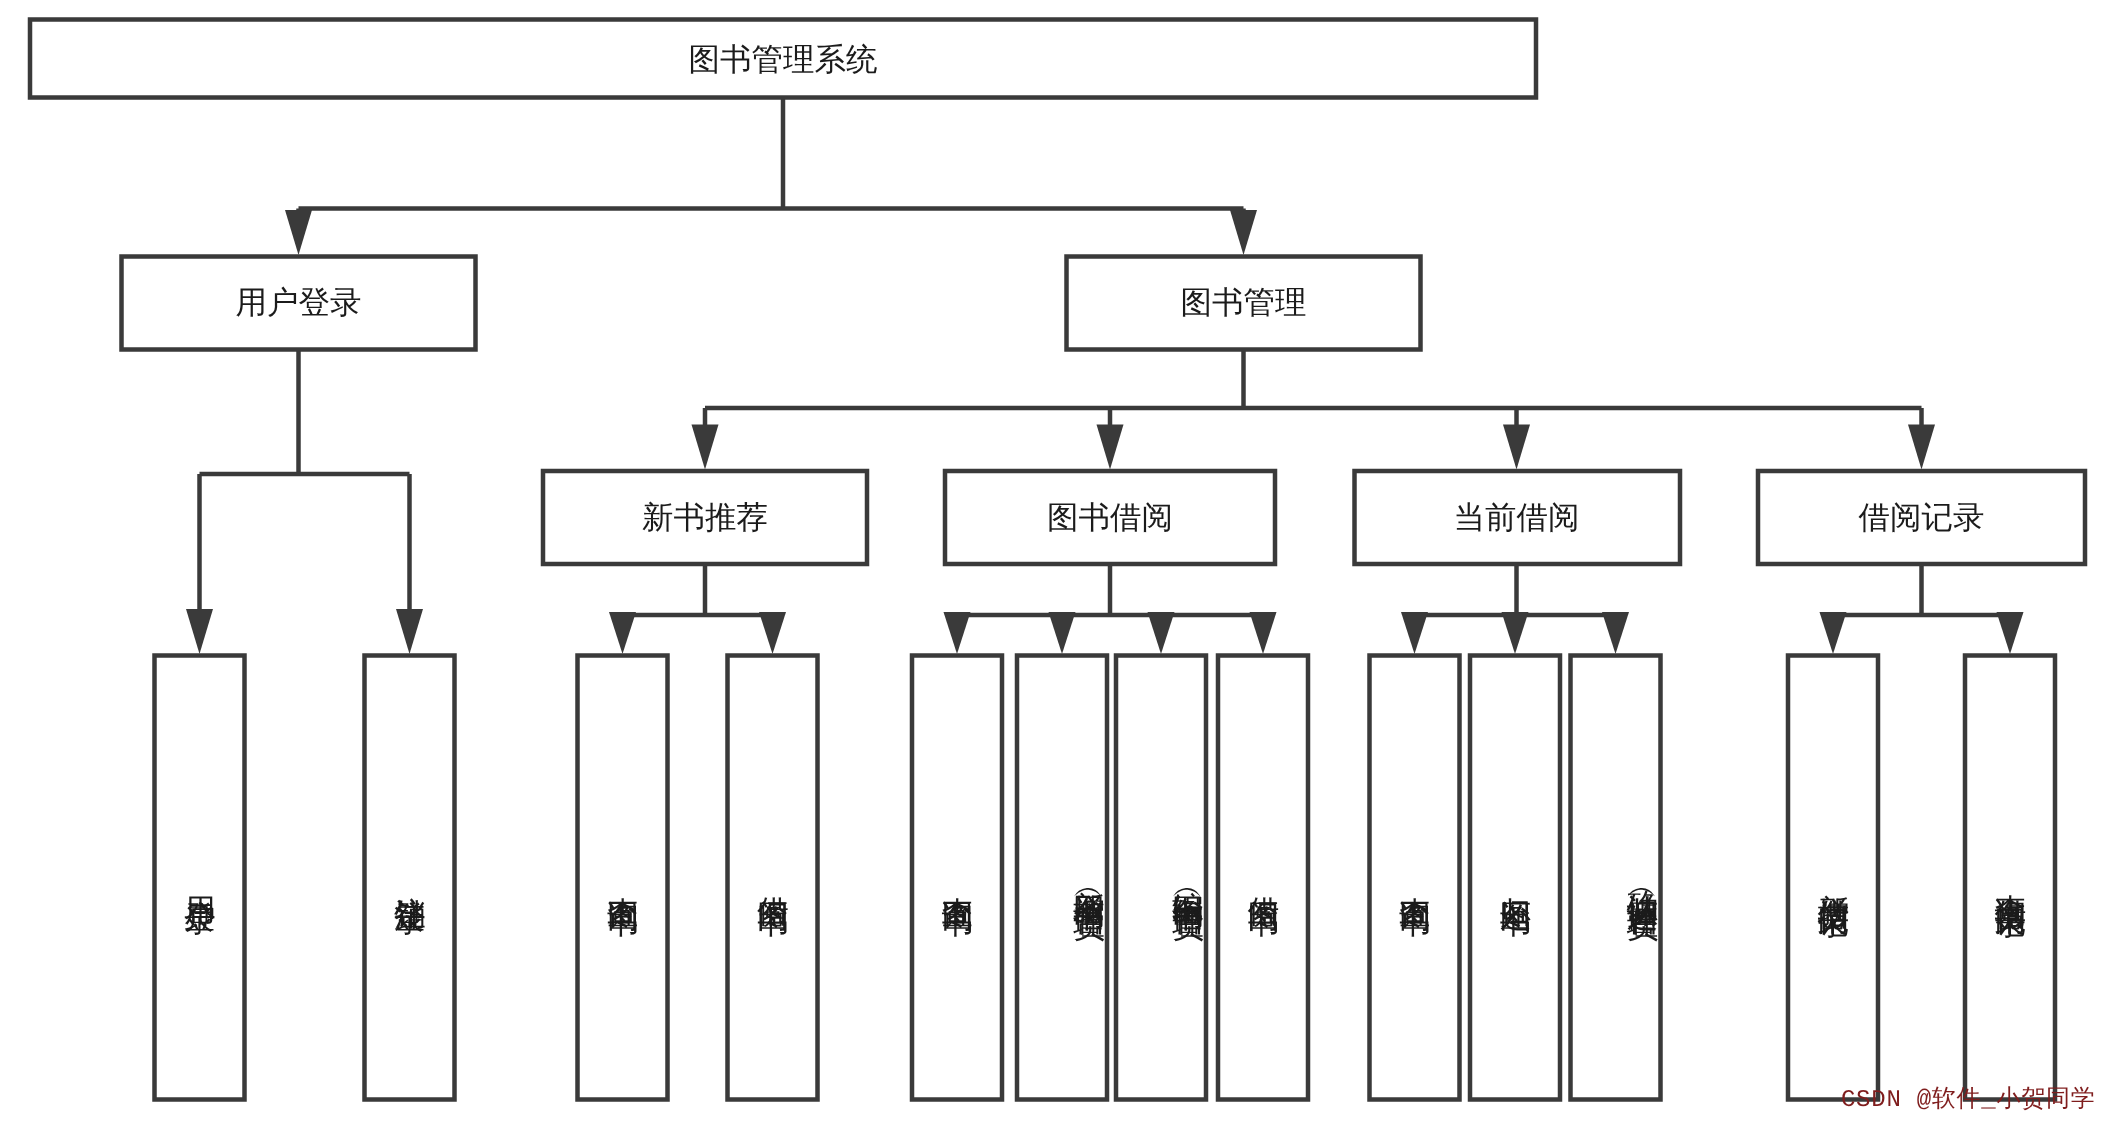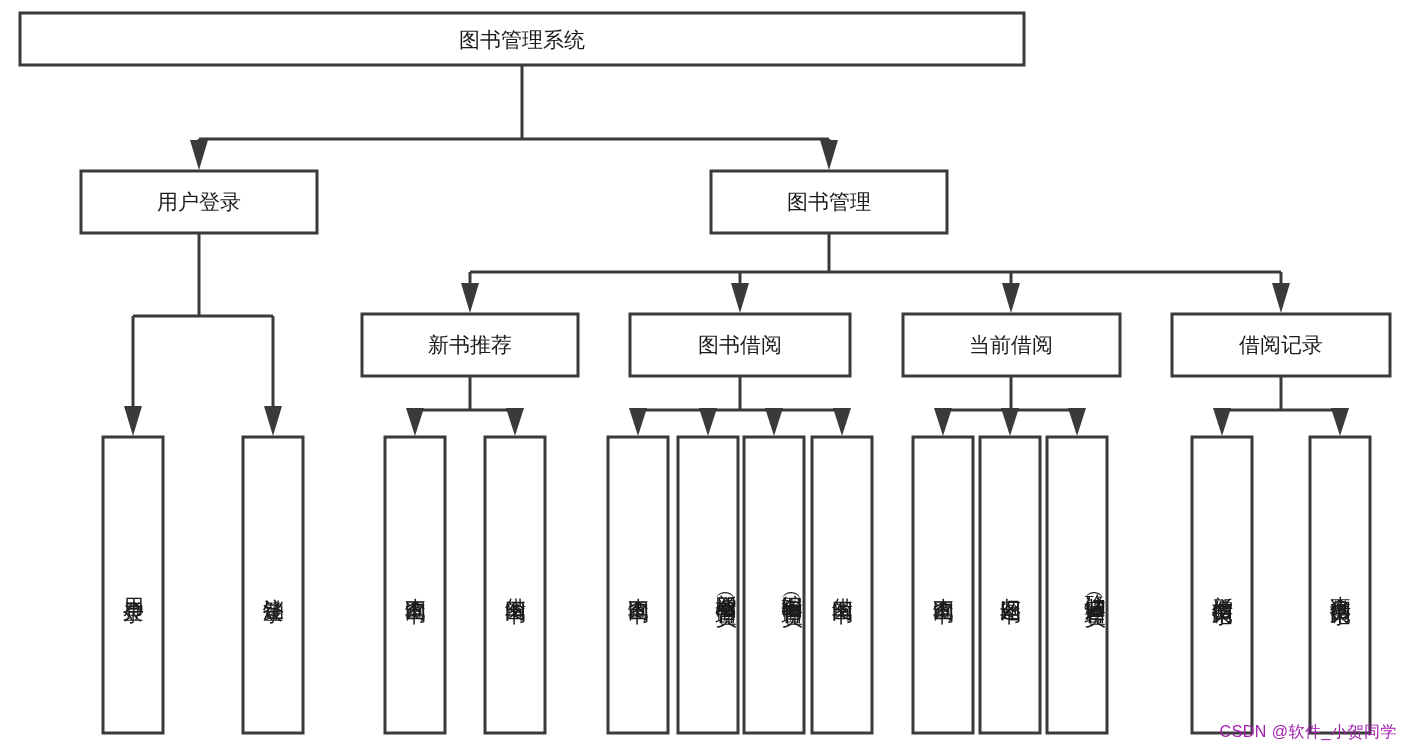--- a/index.html
+++ b/index.html
@@ -62,23 +62,23 @@
     white-space: nowrap;
     display: flex;
     align-items: center;
     justify-content: center;
     pointer-events: none;
   }
   .watermark {
     position: absolute;
     right: 8px;
     bottom: 4px;
-    font-family: Liberation Sans, sans-serif;
+    font-family: Liberation Mono, monospace;
     font-size: 16px;
-    color: #a21caf;
+    color: #7f1d1d;
     white-space: nowrap;
     letter-spacing: 0.5px;
   }
 </style>
 </head>
 <body>
 
 <div id="diagram-root">
 
   <svg id="flow-svg" viewBox="0 0 1405 747">

